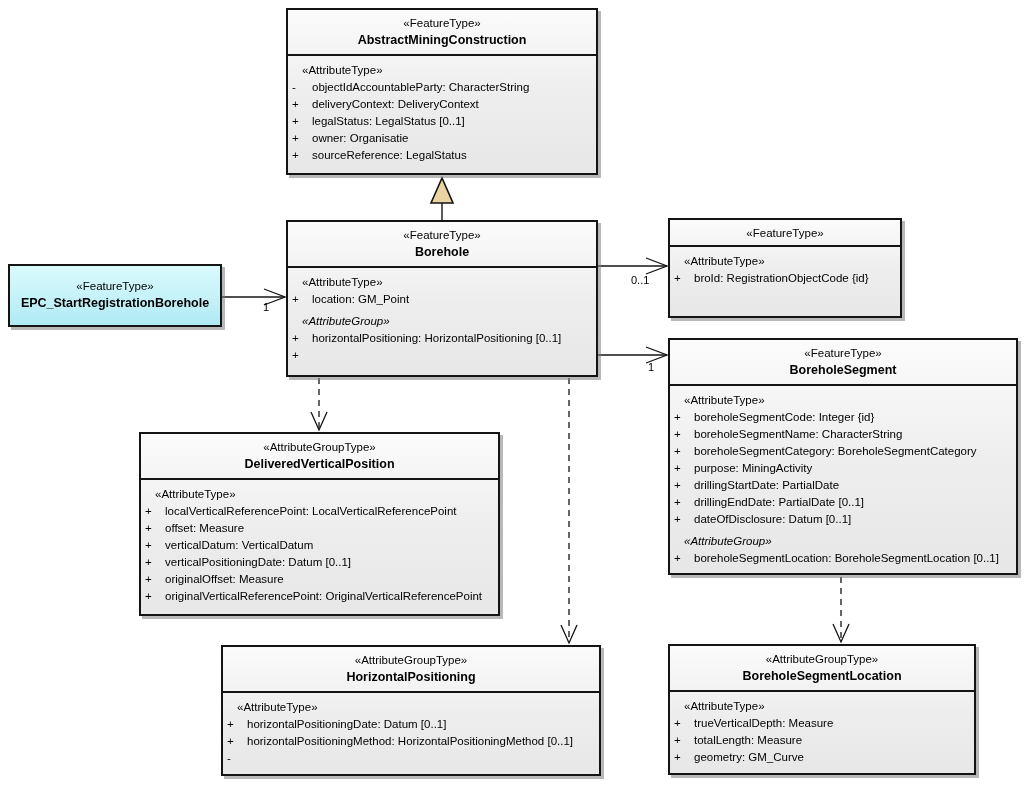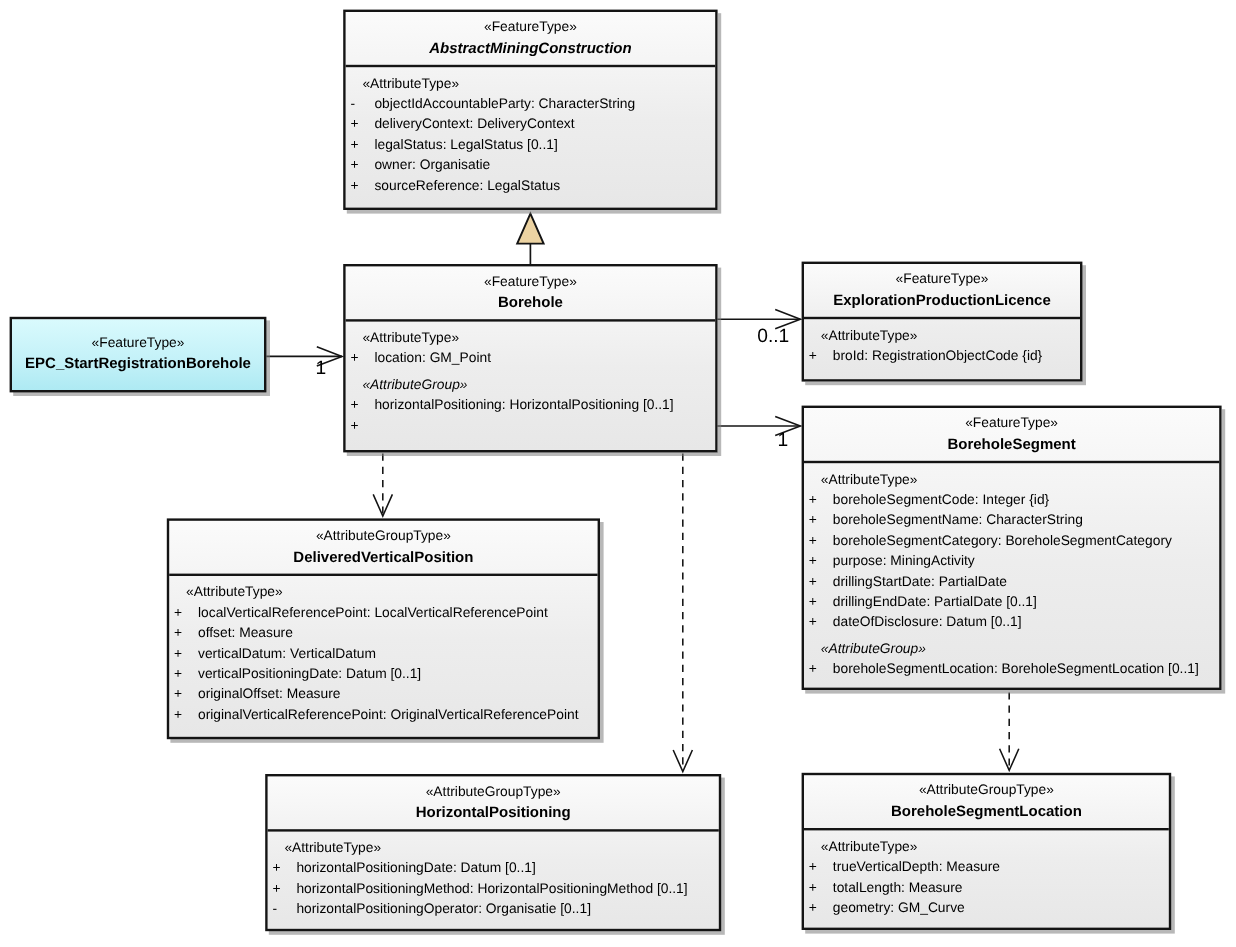--- a/index.html
+++ b/index.html
@@ -20,29 +20,29 @@
     background:linear-gradient(180deg,#d9fafd 0%,#c3f1f8 60%,#aeeaf3 100%);
   }
   .hdr{
     border-bottom:2px solid #141414;
     text-align:center;padding:6px 2px 5px 2px;
   }
   .uml-class.no-body .hdr{border-bottom:none;height:100%;box-sizing:border-box;
     display:flex;flex-direction:column;justify-content:center;padding:0 2px;}
   .stereo{font-size:11.5px;line-height:14px;}
   .cname{font-size:12.5px;line-height:17px;font-weight:bold;margin-top:2px;}
-  .cname.abstract{font-style:italic;}
+  .cname.abstract{}
   .body{padding:6px 3px 0 4px;overflow:hidden;}
   .sec-heading{font-size:11.5px;line-height:17px;padding-left:10px;white-space:nowrap;}
   .sec-heading + .attr-row ~ .sec-heading{margin-top:5px;font-style:italic;}
   .sec-gap{margin-top:5px;}
   .attr-row{display:flex;font-size:11.5px;line-height:17px;}
   .vis{flex:0 0 20px;width:20px;}
   .atext{white-space:nowrap;}
-  .mult{position:absolute;font-size:16px;line-height:13px;}
+  .mult{position:absolute;font-size:11px;line-height:13px;}
 </style>
 </head>
 <body>
 
 <div id="canvas">
 
   <svg class="connectors" width="1030" height="789" viewBox="0 0 1030 789">
 
     <g>
       <line x1="442" y1="220" x2="442" y2="203" stroke="#141414" stroke-width="1.4"></line>
@@ -139,21 +139,20 @@
   <div class="uml-class cyan no-body" style="left:8px;top:264px;width:214px;height:63px;">
     <div class="hdr">
       <div class="stereo">«FeatureType»</div>
       <div class="cname">EPC_StartRegistrationBorehole</div>
     </div>
   </div>
 
   <div class="uml-class" style="left:668px;top:218px;width:234px;height:100px;">
     <div class="hdr">
       <div class="stereo">«FeatureType»</div>
-      <div class="cname">ExplorationProductionLicence</div>
     </div>
     <div class="body">
         <div class="sec-heading">«AttributeType»</div>
         <div class="attr-row">
           <span class="vis">+</span>
           <span class="atext">broId: RegistrationObjectCode {id}</span>
         </div>
       </div>
   </div>
 
@@ -244,21 +243,20 @@
         <div class="attr-row">
           <span class="vis">+</span>
           <span class="atext">horizontalPositioningDate: Datum [0..1]</span>
         </div>
         <div class="attr-row">
           <span class="vis">+</span>
           <span class="atext">horizontalPositioningMethod: HorizontalPositioningMethod [0..1]</span>
         </div>
         <div class="attr-row">
           <span class="vis">-</span>
-          <span class="atext">horizontalPositioningOperator: Organisatie [0..1]</span>
         </div>
       </div>
   </div>
 
   <div class="uml-class" style="left:668px;top:644px;width:308px;height:131px;">
     <div class="hdr">
       <div class="stereo">«AttributeGroupType»</div>
       <div class="cname">BoreholeSegmentLocation</div>
     </div>
     <div class="body">

